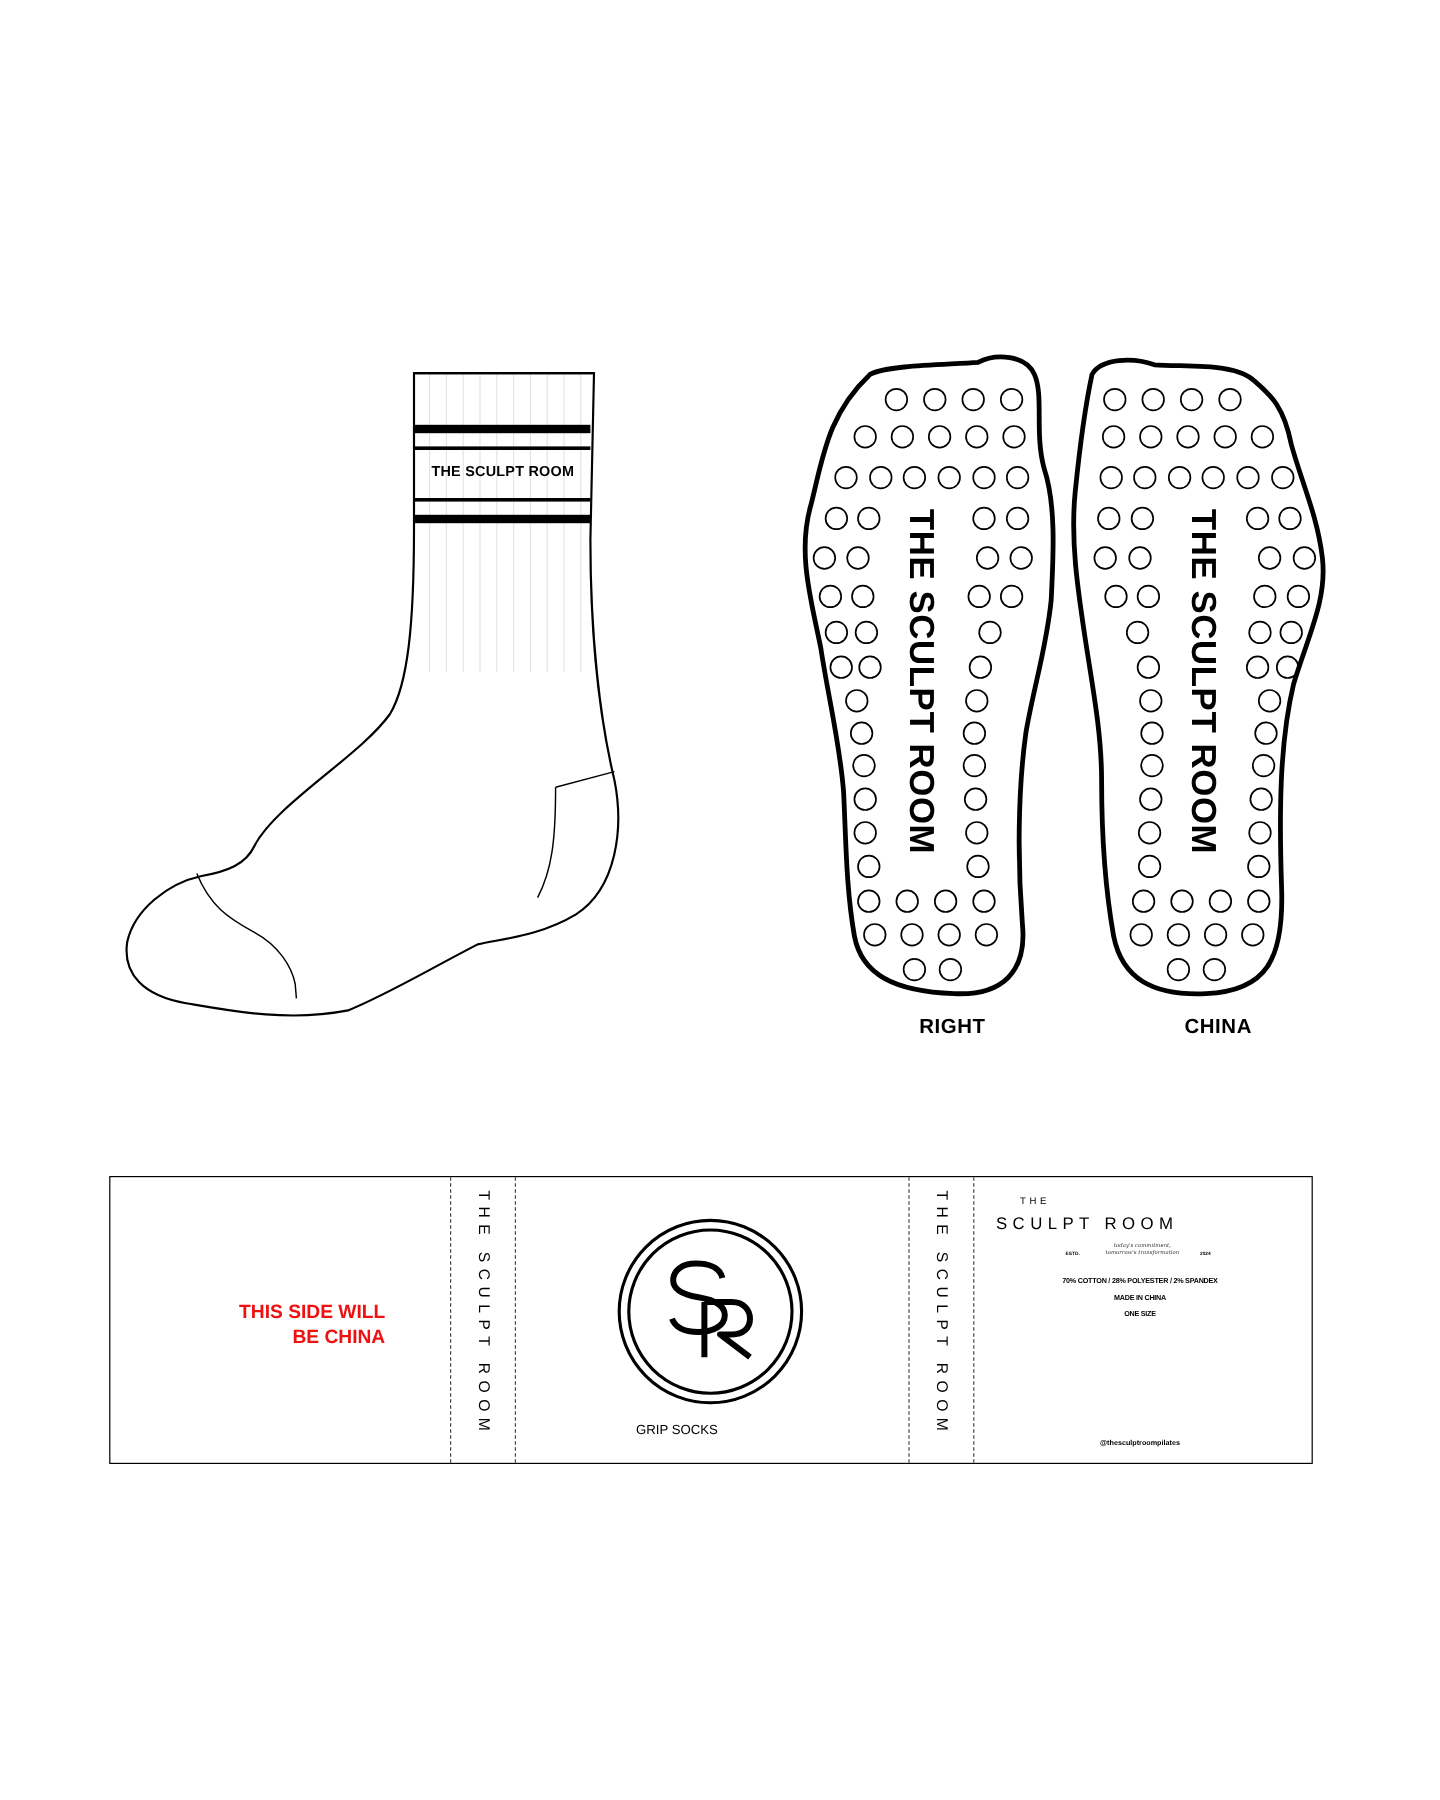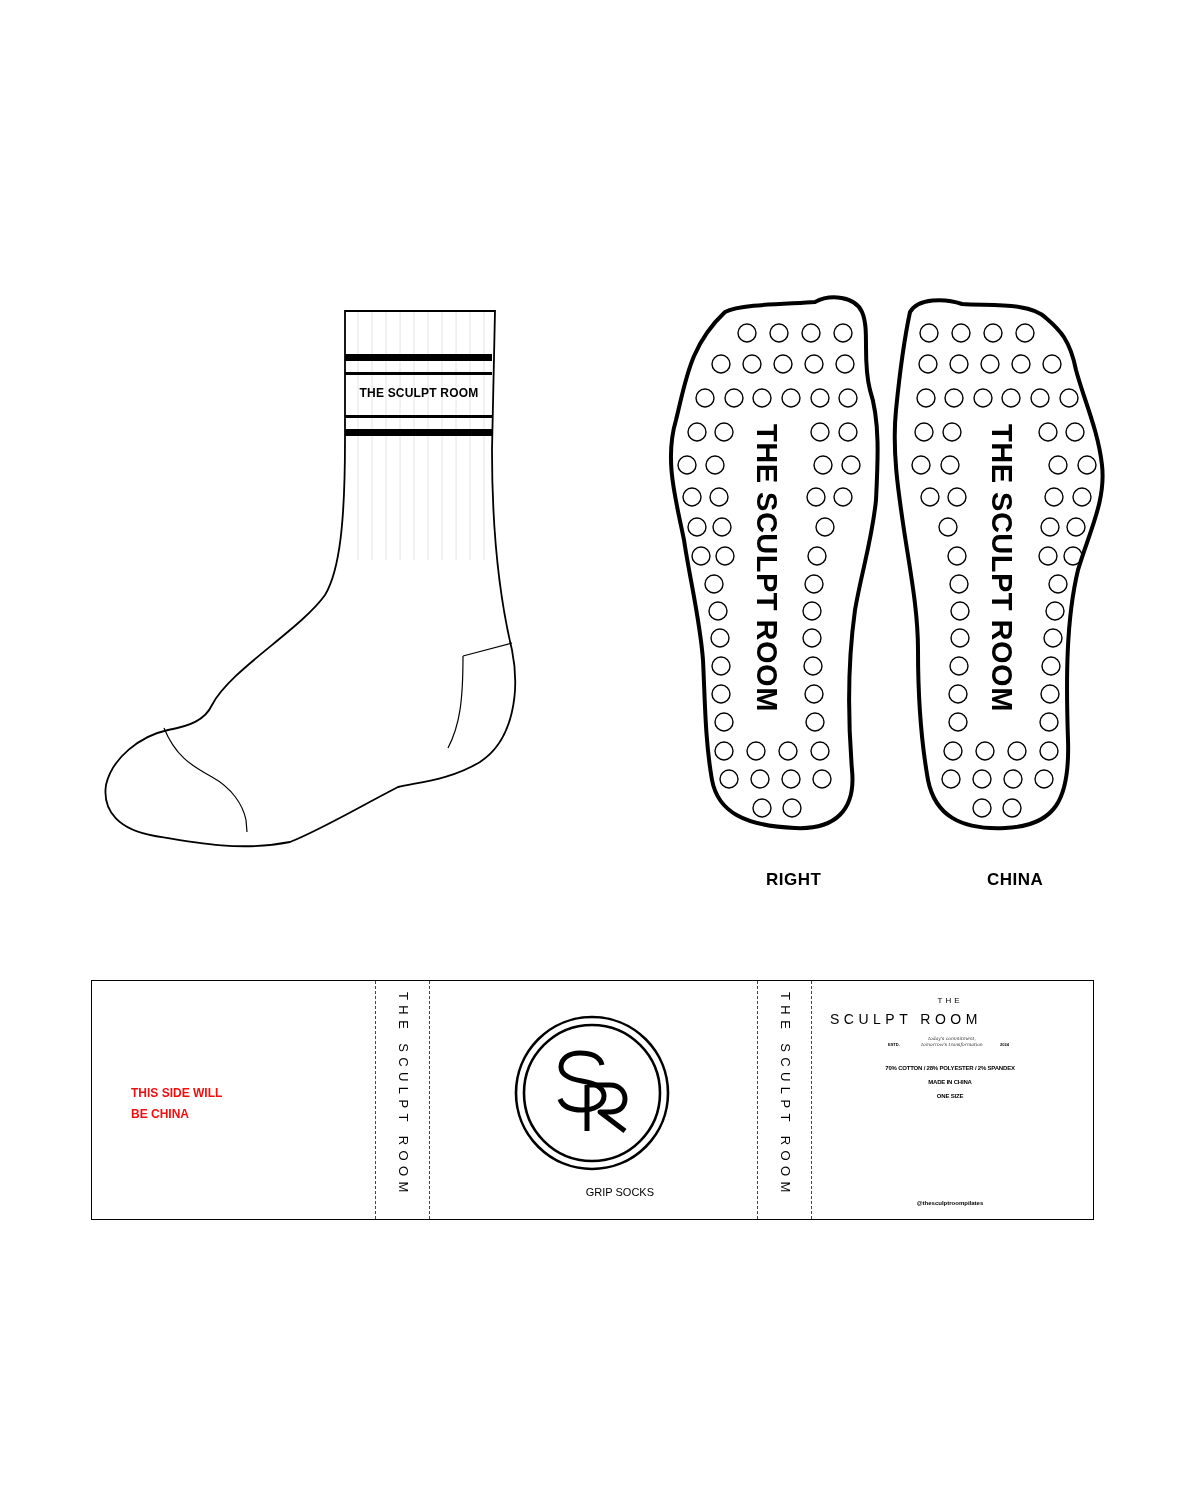--- a/index.html
+++ b/index.html
@@ -2,31 +2,31 @@
 <html><head>
 <meta charset="utf-8">
 <style>
   html, body { margin: 0; padding: 0; background: #ffffff; }
   body { width: 1200px; height: 1500px; position: relative; overflow: hidden;
          font-family: "Liberation Sans", "DejaVu Sans", sans-serif; color: #000; }
   .abs { position: absolute; }
   svg { position: absolute; overflow: visible; }
   .cuff-text { position: absolute; left: 346px; top: 386px; width: 146px; text-align: center;
                font-size: 12px; font-weight: bold; letter-spacing: 0.2px; }
-  .sole-label { position: absolute; top: 846px; font-size: 17px; font-weight: bold; letter-spacing: 0.5px; margin-top: 24px; }
+  .sole-label { position: absolute; top: 846px; font-size: 17px; font-weight: bold; letter-spacing: 0.5px; }
   .label-box { position: absolute; left: 91px; top: 980px; width: 1003px; height: 240px;
                border: 1.3px solid #000; box-sizing: border-box; }
-  .glue-text { position: absolute; left: 131px; top: 1083px; width: 190px; text-align: left;
-               font-size: 12px; font-weight: bold; line-height: 21px; }
+  .glue-text { position: absolute; left: 131px; top: 1083px; width: 190px; text-align: right;
+               font-size: 16px; font-weight: bold; line-height: 21px; }
   .dash-v { position: absolute; top: 981px; height: 238px; width: 0; border-left: 1.2px dashed #444; }
   .vtext { position: absolute; top: 992px; width: 20px; height: 220px; }
   .vtext span { position: absolute; left: 0; top: 0; white-space: nowrap; transform-origin: 0 0;
                 transform: translate(18px, 0) rotate(90deg); font-size: 13px; letter-spacing: 5.4px; }
-  .grip-socks { position: absolute; left: 530px; top: 1186px; width: 124px; text-align: right; font-size: 11px; }
-  .brand-the { position: absolute; left: 850px; top: 996px; width: 200px; text-align: center; font-size: 8px; letter-spacing: 3px; }
+  .grip-socks { position: absolute; left: 530px; top: 1186px; width: 124px; text-align: left; font-size: 11px; }
+  .brand-the { position: absolute; left: 850px; top: 996px; width: 200px; font-size: 8px; letter-spacing: 3px; }
   .brand-name { position: absolute; left: 830px; top: 1011px; width: 240px; text-align: left; font-size: 14px; letter-spacing: 4.5px; }
   .estd { position: absolute; left: 888px; top: 1042px; font-size: 4px; font-weight: bold; }
   .year { position: absolute; left: 1000px; top: 1042px; font-size: 4px; font-weight: bold; }
   .tagline { position: absolute; left: 912px; top: 1036px; width: 80px; text-align: center; font-family: "DejaVu Serif", serif;
              font-style: italic; font-size: 4.5px; line-height: 6px; color: #333; }
   .spec { position: absolute; left: 850px; width: 200px; text-align: center; font-size: 6px; font-weight: bold; letter-spacing: -0.2px; }
   .handle { position: absolute; left: 880px; top: 1200px; width: 140px; text-align: center; font-size: 6px; font-weight: bold; }
 </style>
 </head>
 <body>

